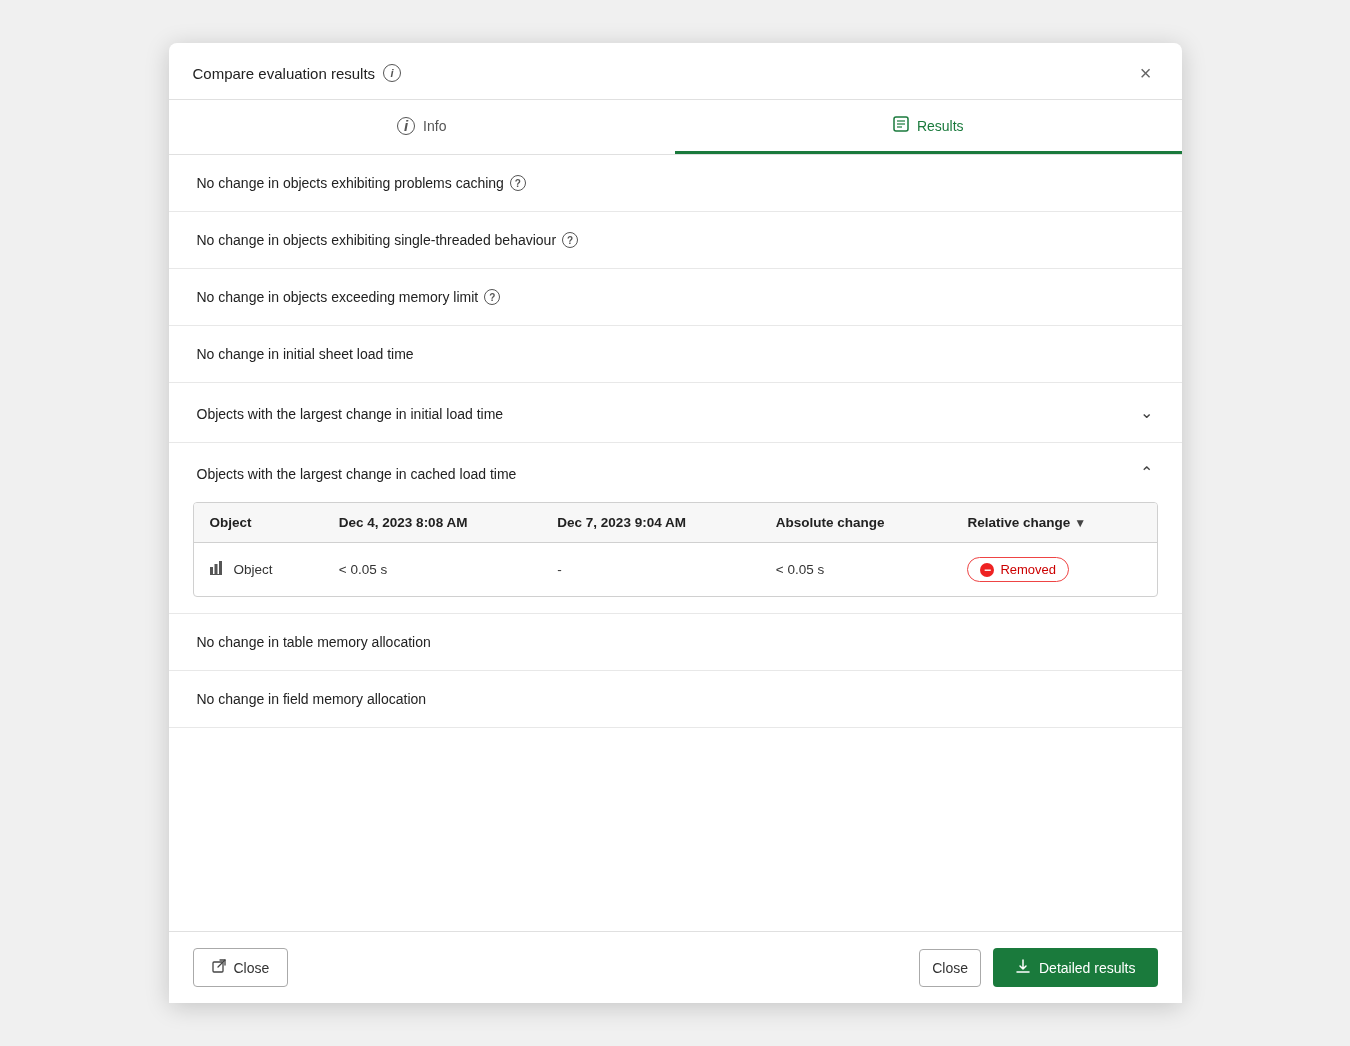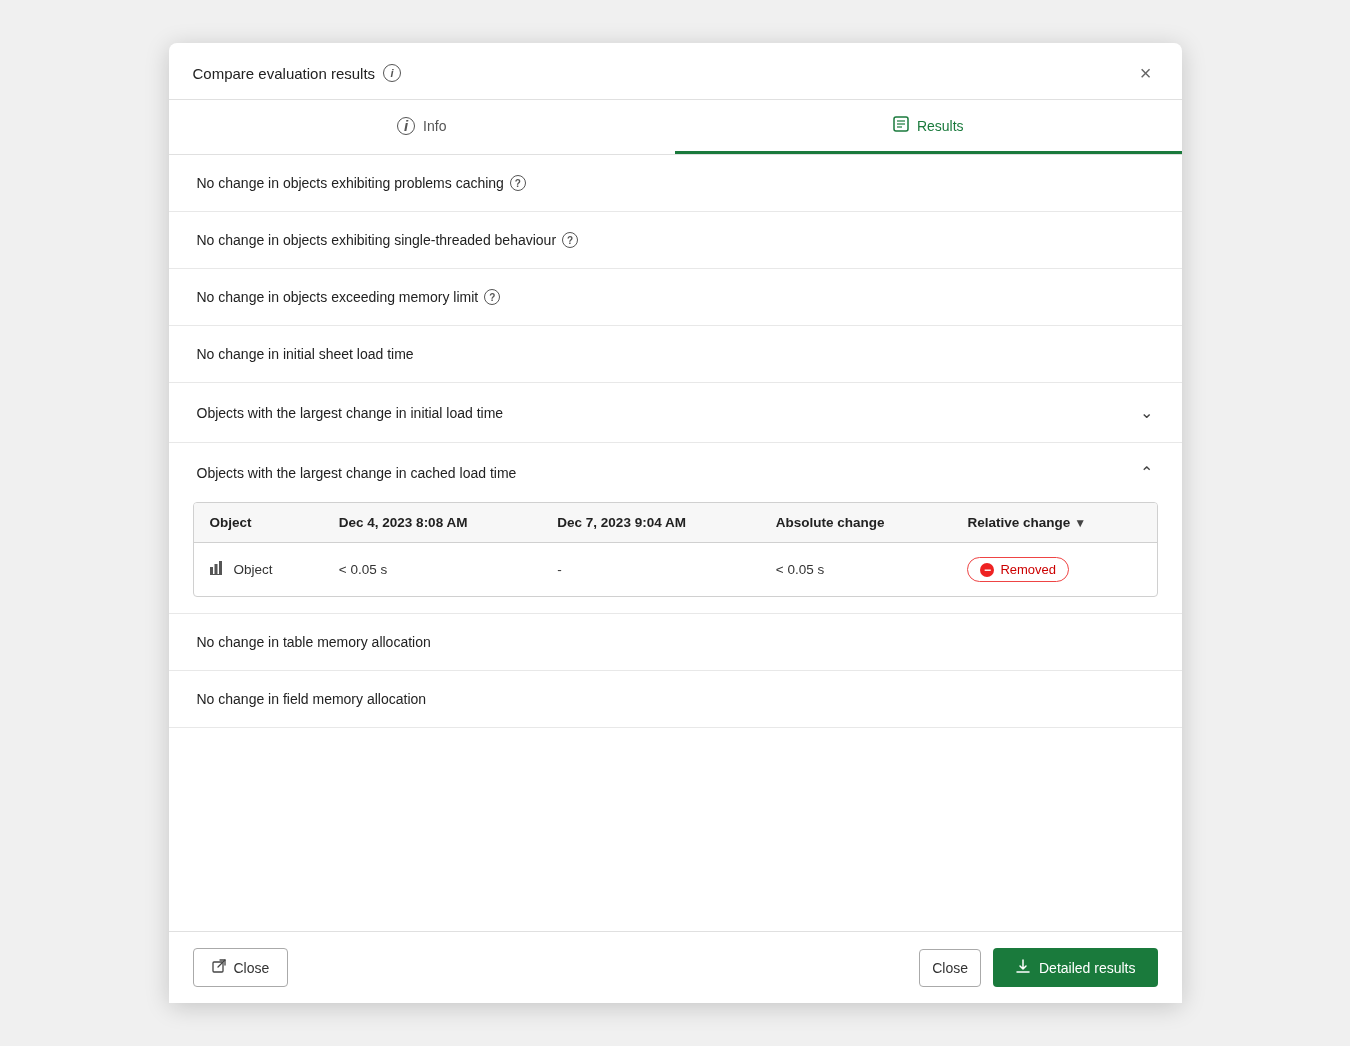--- a/index.html
+++ b/index.html
@@ -85,21 +85,21 @@
       font-size: 15px;
       color: inherit;
     }
     .content {
       flex: 1;
       overflow-y: auto;
       padding: 0;
     }
     .section-row {
       display: flex;
-      align-items: center;
+      align-items: flex-end;
       justify-content: space-between;
       padding: 20px 28px;
       border-bottom: 1px solid #e8e8e8;
       font-size: 14px;
       color: #222;
       cursor: pointer;
     }
     .section-row .row-text {
       display: flex;
       align-items: center;

